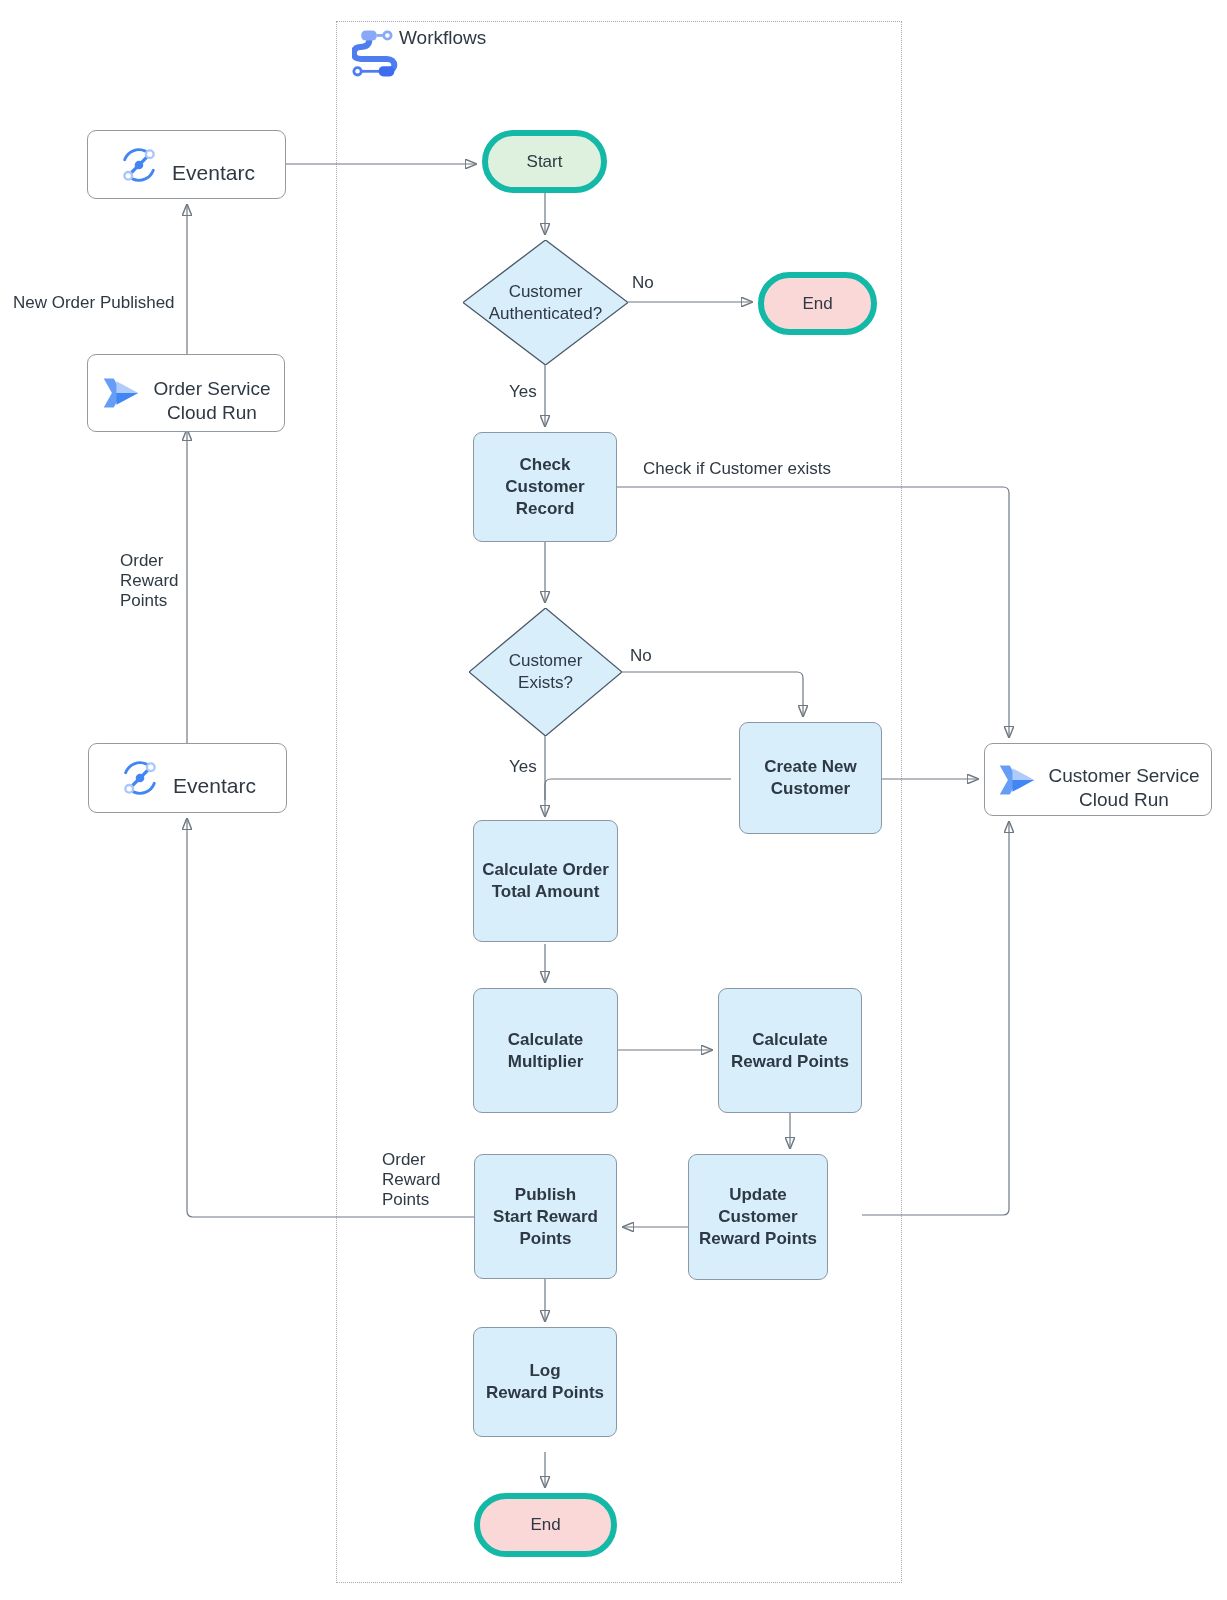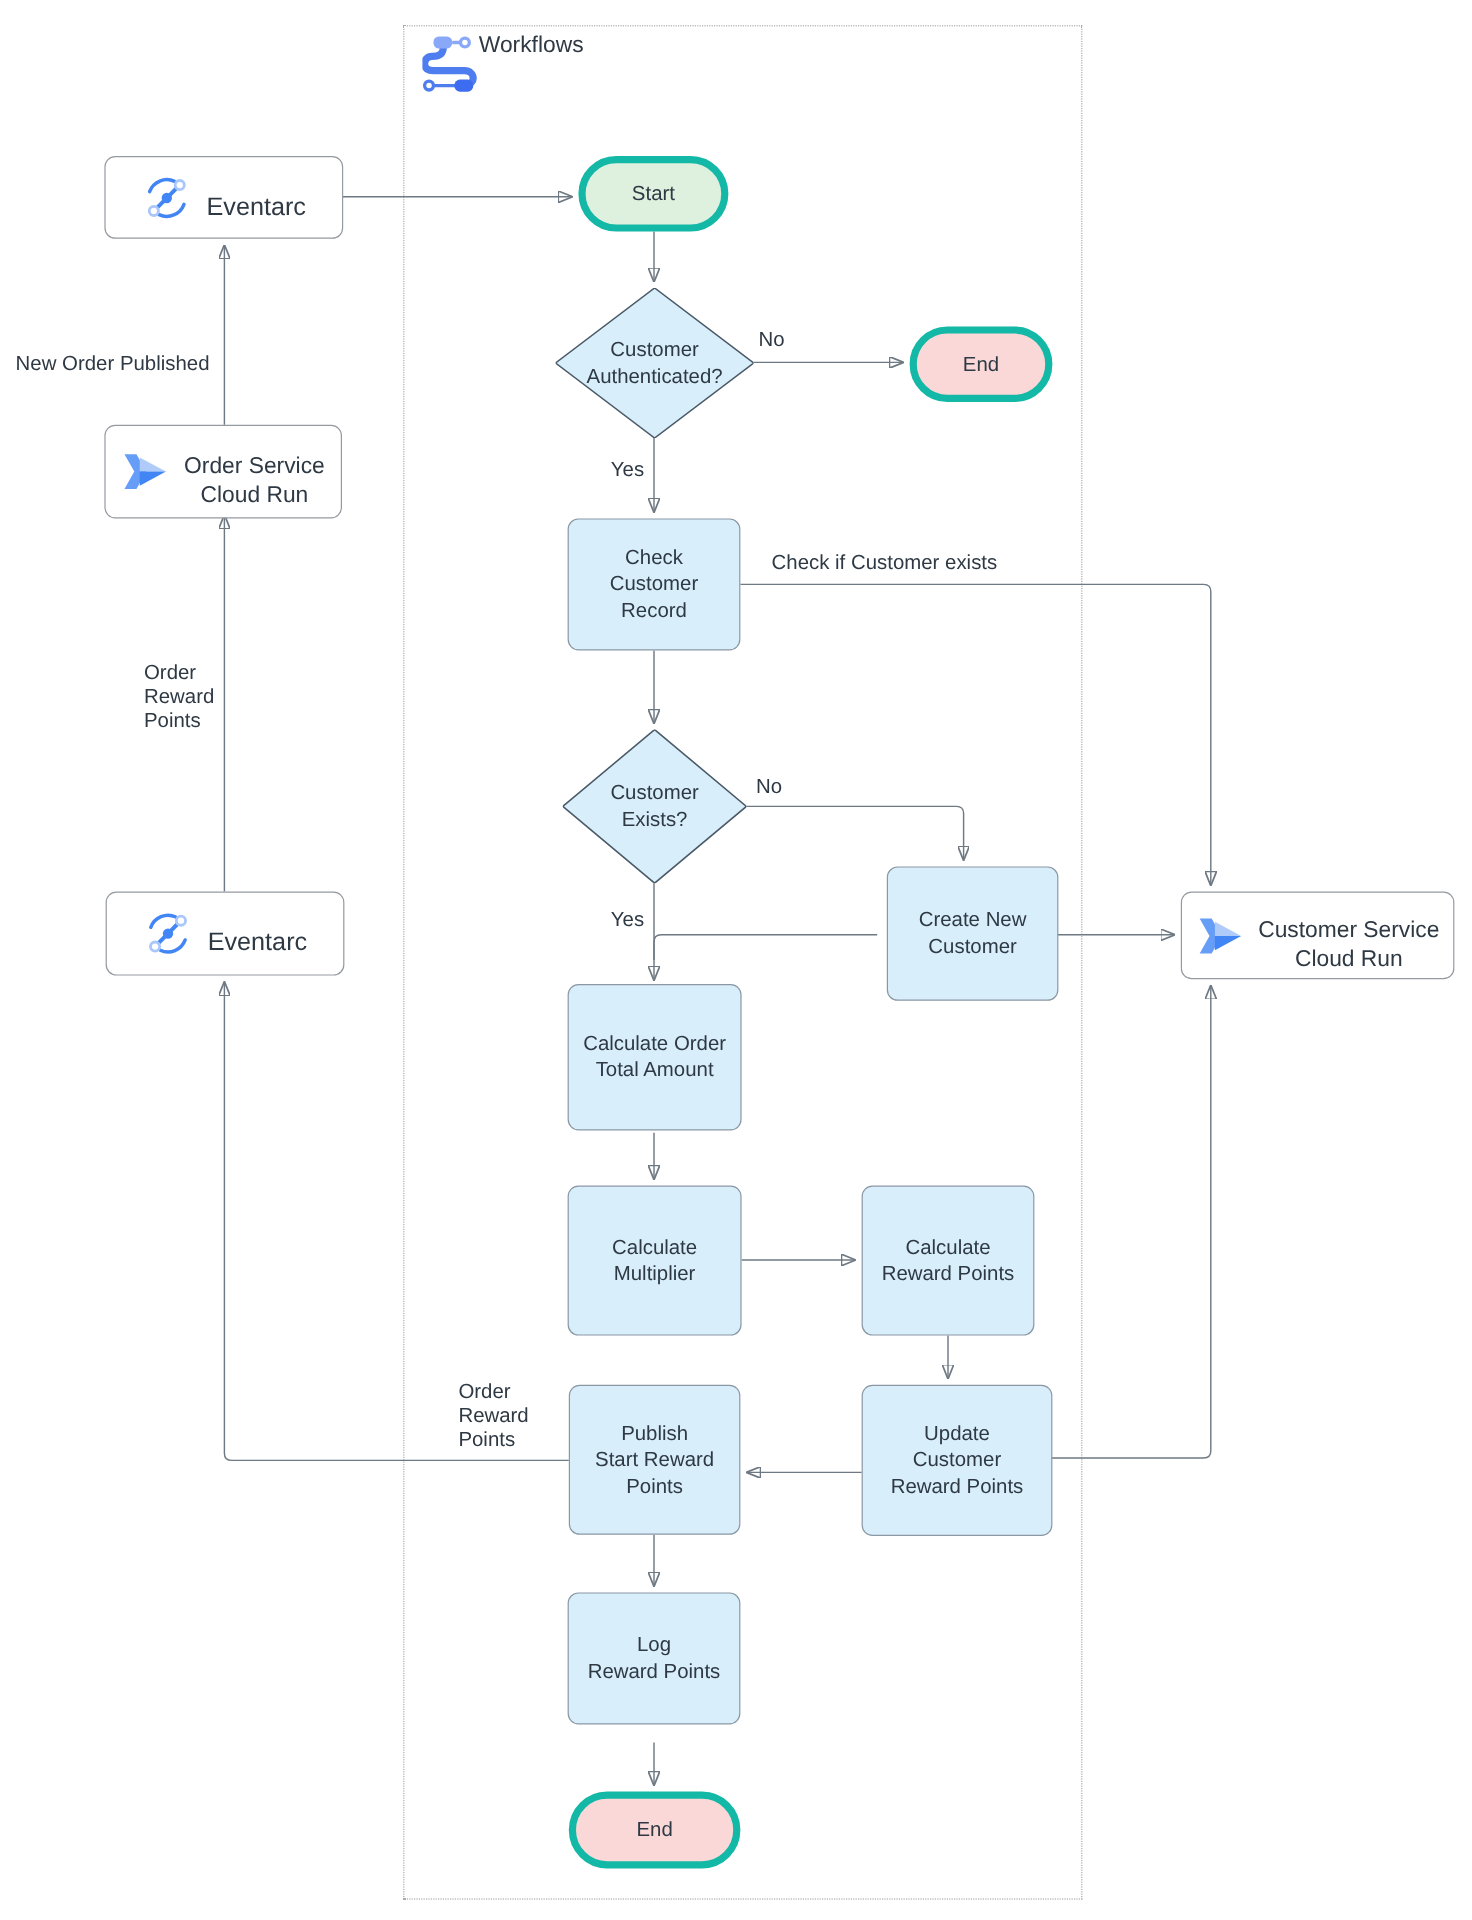--- a/index.html
+++ b/index.html
@@ -16,20 +16,21 @@
   .wf-title{font-size:19px;color:#2e3944;}
   
   #edges{position:absolute;left:0;top:0;width:1227px;height:1600px;}
   #edges path{fill:none;stroke:#6e7983;stroke-width:1.2px;}
   
   .pbox{
     position:absolute;background:#d8eefa;border:1px solid #8a98a5;border-radius:9px;
     display:flex;align-items:center;justify-content:center;text-align:center;
     font-size:17px;line-height:22px;color:#2e3944;white-space:pre-line;padding:4px;
     box-sizing:border-box;
+    font-weight:bold;
   }
   
   .pill{
     position:absolute;border-radius:33px;border:6px solid #14b8a6;
     display:flex;align-items:center;justify-content:center;
     font-size:17px;color:#2e3944;box-sizing:border-box;
   }
   .pill.green{background:#def0de;}
   .pill.pink{background:#fad8d8;}
   
@@ -185,21 +186,21 @@
 Total Amount</span>
   </div>
   <div class="pbox" style="left:473px;top:988px;width:145px;height:125px;">
     <span>Calculate
 Multiplier</span>
   </div>
   <div class="pbox" style="left:718px;top:988px;width:144px;height:125px;">
     <span>Calculate
 Reward Points</span>
   </div>
-  <div class="pbox" style="left:718px;top:1154px;width:159px;height:126px;">
+  <div class="pbox" style="left:688px;top:1154px;width:140px;height:126px;">
     <span>Update
 Customer
 Reward Points</span>
   </div>
   <div class="pbox" style="left:474px;top:1154px;width:143px;height:125px;">
     <span>Publish
 Start Reward
 Points</span>
   </div>
   <div class="pbox" style="left:473px;top:1327px;width:144px;height:110px;">

